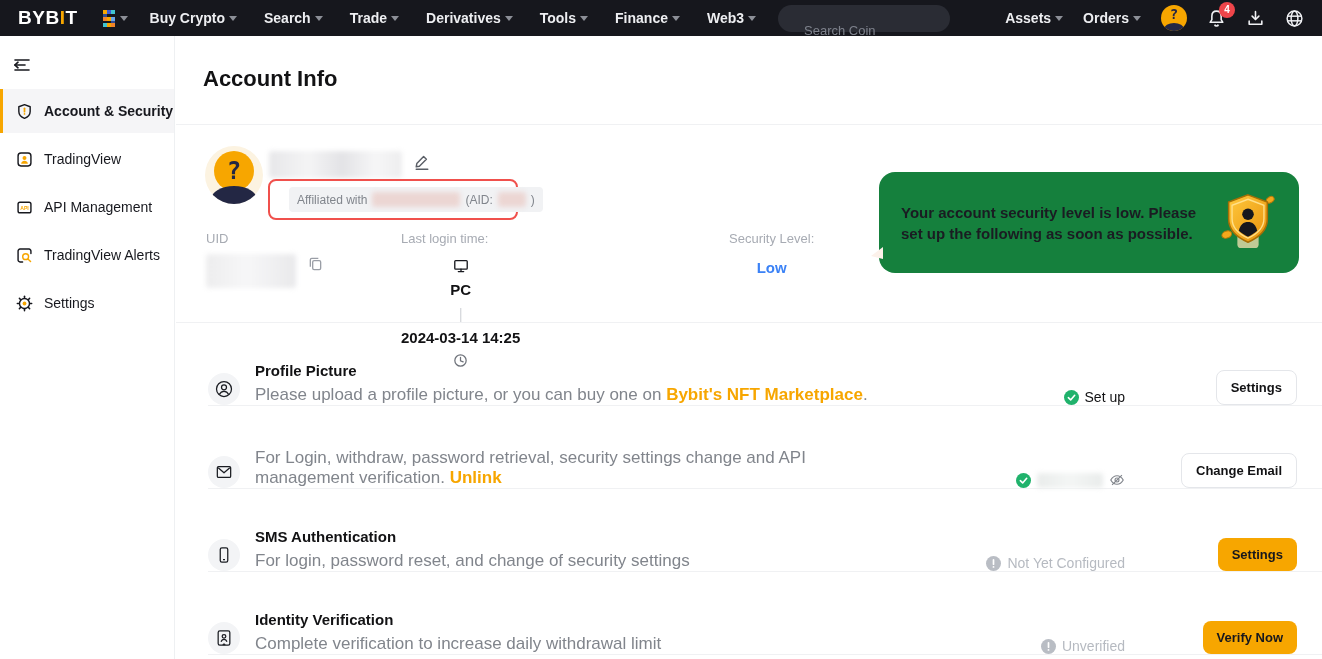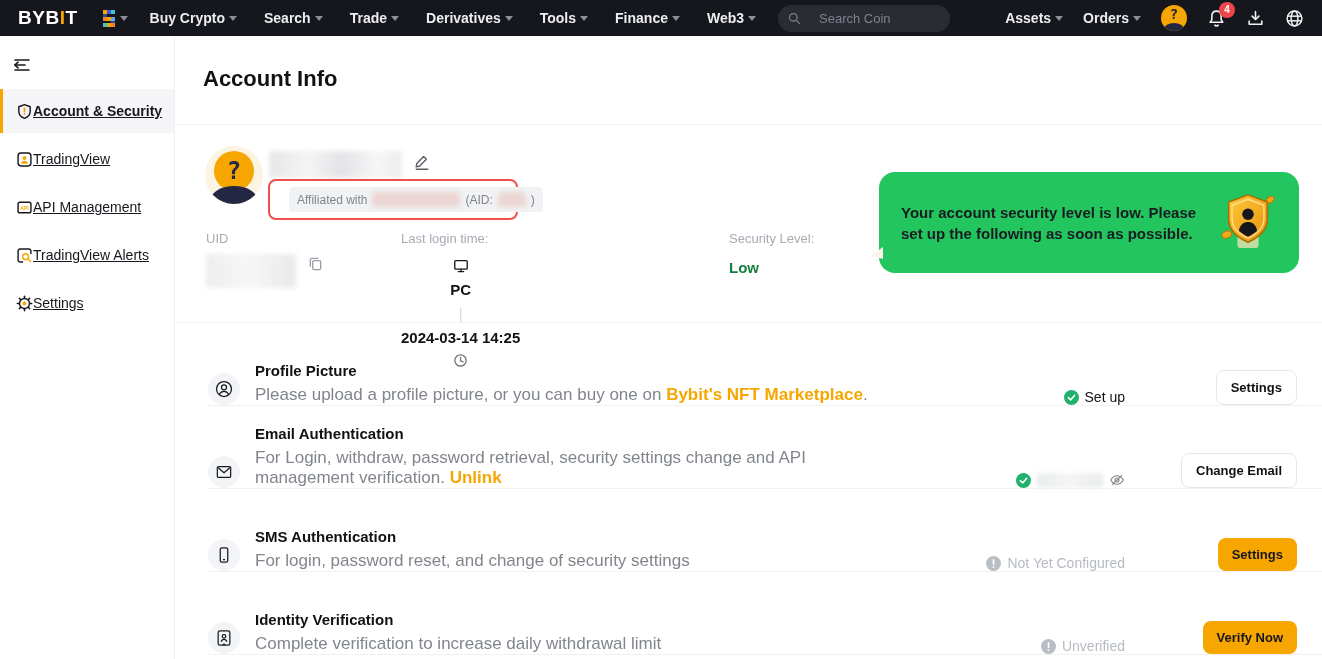--- a/index.html
+++ b/index.html
@@ -9,36 +9,36 @@
   
   .navbar { position:absolute; top:0; left:0; width:1322px; height:36px; background:#16171d;
             display:flex; align-items:center; padding:0 18px; }
   .logo { display:flex; align-items:baseline; font-weight:700; font-size:19px; letter-spacing:.5px; color:#fff; cursor:pointer; }
   .logo .accent { color:#f7a600; }
   .anniv { margin-left:24px; display:flex; align-items:center; gap:3px; cursor:pointer; }
   .nav-menu { display:flex; align-items:center; margin-left:22px; gap:27px; }
   .nav-item { display:flex; align-items:center; gap:4px; color:#edeef1; font-size:14px; font-weight:600; cursor:pointer; white-space:nowrap; }
   .caret { width:0; height:0; border-left:4px solid transparent; border-right:4px solid transparent; border-top:5px solid #8c8f97; margin-top:1px; }
   .search-box { margin-left:22px; width:172px; height:27px; background:#2a2c34; border-radius:14px;
-                display:flex; align-items:center; padding:0 10px; gap:18px; }
+                display:flex; align-items:center; padding:0 10px; gap:18px;flex-direction:column; }
   .search-box input { background:transparent; border:none; outline:none; color:#c8cad0; font-size:13px; width:120px; font-family:inherit; }
   .search-box input::placeholder { color:#7e828c; }
   .nav-right { margin-left:auto; display:flex; align-items:center; gap:20px; }
   .nav-icon { color:#f0f1f4; display:flex; align-items:center; cursor:pointer; position:relative; }
   .avatar-sm { width:26px; height:26px; border-radius:50%; background:#f7a600; position:relative; overflow:hidden; cursor:pointer; }
   .avatar-sm .q { position:absolute; top:1px; left:0; right:0; text-align:center; font-family:"DejaVu Sans Mono", monospace; font-weight:700; font-size:14px; color:#232744; }
   .avatar-sm .body { position:absolute; bottom:-4px; left:3px; width:20px; height:12px; border-radius:50%; background:#232744; }
   .badge { position:absolute; top:-7px; right:-9px; min-width:16px; height:16px; padding:0 4px; border-radius:9px;
            background:#ef454a; color:#fff; font-size:10px; font-weight:700; display:flex; align-items:center; justify-content:center; }
 
   
   .sidebar { position:absolute; top:36px; left:0; width:175px; height:623px; background:#fff; border-right:1px solid #eef0f2; }
   .collapse-btn { margin:22px 0 18px 14px; cursor:pointer; display:inline-flex; color:#17181e; }
-  .side-item { height:44px; margin-bottom:4px; display:flex; align-items:center; padding-left:13px;
-               border-left:3px solid transparent; font-size:14px; font-weight:500; color:#17181e; cursor:pointer;text-decoration:underline; }
+  .side-item { height:44px; margin-bottom:4px; display:flex; align-items:center; gap:11px; padding-left:13px;
+               border-left:3px solid transparent; font-size:14px; font-weight:500; color:#17181e; cursor:pointer; }
   .side-item.active { background:#f5f5f7; border-left-color:#f7a600; font-weight:700; }
 
   
   .main { position:absolute; top:36px; left:176px; width:1146px; height:623px; background:#fff; }
   .main-header { height:89px; border-bottom:1px solid #f0f1f3; padding:30px 0 0 27px; }
   .page-title { font-size:22px; font-weight:700; color:#121214; }
 
   .profile-section { position:relative; height:197px; }
   .avatar-lg { position:absolute; left:29px; top:21px; width:58px; height:58px; border-radius:50%; background:#fcf3e1; overflow:hidden; }
   .avatar-lg .head { position:absolute; top:5px; left:9px; width:40px; height:40px; border-radius:50%; background:#f7a600;
@@ -60,24 +60,24 @@
   .info-label { font-size:13px; color:#a7abb3; }
   .info-col { position:absolute; top:106px; }
   .uid-col { left:30px; }
   .uid-blur { margin-top:8px; width:90px; height:34px; background:linear-gradient(90deg,#ededee,#f7f7f8 45%,#e9e9eb); display:inline-block; vertical-align:top; }
   .copy-icon { color:#9a9ea6; margin-left:8px; vertical-align:top; margin-top:10px; display:inline-flex; cursor:pointer; }
   .login-col { left:225px; }
   .login-val { margin-top:12px; display:flex; align-items:center; gap:7px; font-size:15px; font-weight:700; color:#121214;flex-direction:column; }
   .login-val .sep { color:#d5d7db; font-weight:400; }
   .login-val .ico { color:#17181e; display:flex; }
   .login-val .clock { color:#6e727a; display:flex; }
-  .sec-col { left:553px; }
-  .sec-low { margin-top:13px; font-size:15px; font-weight:700; color:#15803d; }
-
-  .notice-box { position:absolute; left:703px; top:47px; width:420px; height:101px; background:#22c55e; border-radius:16px;
+  .sec-col { left:553px;text-align:center; }
+  .sec-low { margin-top:13px; font-size:15px; font-weight:700; color:#3b82f6; }
+
+  .notice-box { position:absolute; left:703px; top:47px; width:420px; height:101px; background:#15803d; border-radius:16px;
                 display:flex; align-items:center; padding:0 22px 0 22px; }
   .notice-box::before { content:""; position:absolute; left:-8px; bottom:14px; width:0; height:0;
                 border-top:9px solid transparent; border-bottom:3px solid transparent; border-right:12px solid #fcf1ea; }
   .notice-text { font-size:15px; font-weight:700; color:#1a1c22; line-height:21px; width:300px; }
   .notice-art { margin-left:auto; }
 
   
   .security-list { border-top:1px solid #f0f1f3; }
   .sec-row { height:82px; display:flex; align-items:flex-end; padding:0 25px 0 32px; }
   .row-divider { height:1px; background:#f0f1f3; margin-left:32px; }
@@ -389,21 +389,20 @@
     <div class="row-divider"></div>
 
     <div class="sec-row">
       <div class="row-icon">
         <svg width="20" height="20" viewBox="0 0 24 24" fill="none" stroke="currentColor" stroke-width="1.5" stroke-linejoin="round">
           <rect x="4" y="5.5" width="16" height="13" rx="1.5"></rect>
             <polyline points="5,7 12,13 19,7"></polyline>
         </svg>
       </div>
       <div class="row-text">
-        <div class="row-title">Email Authentication</div>
         <div class="row-desc">
           <span>For Login, withdraw, password retrieval, security settings change and API management verification.</span>
           <span class="row-link">Unlink</span>
         </div>
       </div>
       <div class="row-status">
         <svg width="15" height="15" viewBox="0 0 16 16">
           <circle cx="8" cy="8" r="8" fill="#20b26c"></circle>
             <polyline points="4.6,8.2 7.1,10.6 11.4,5.6" fill="none" stroke="#fff" stroke-width="1.7" stroke-linecap="round" stroke-linejoin="round"></polyline>
         </svg>

